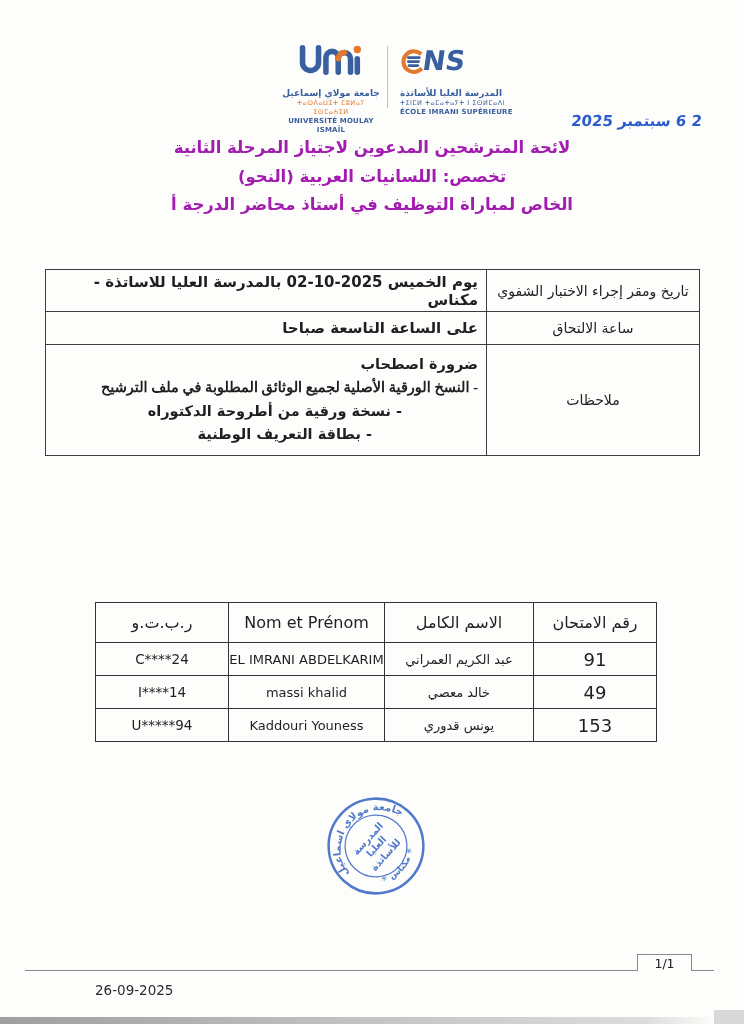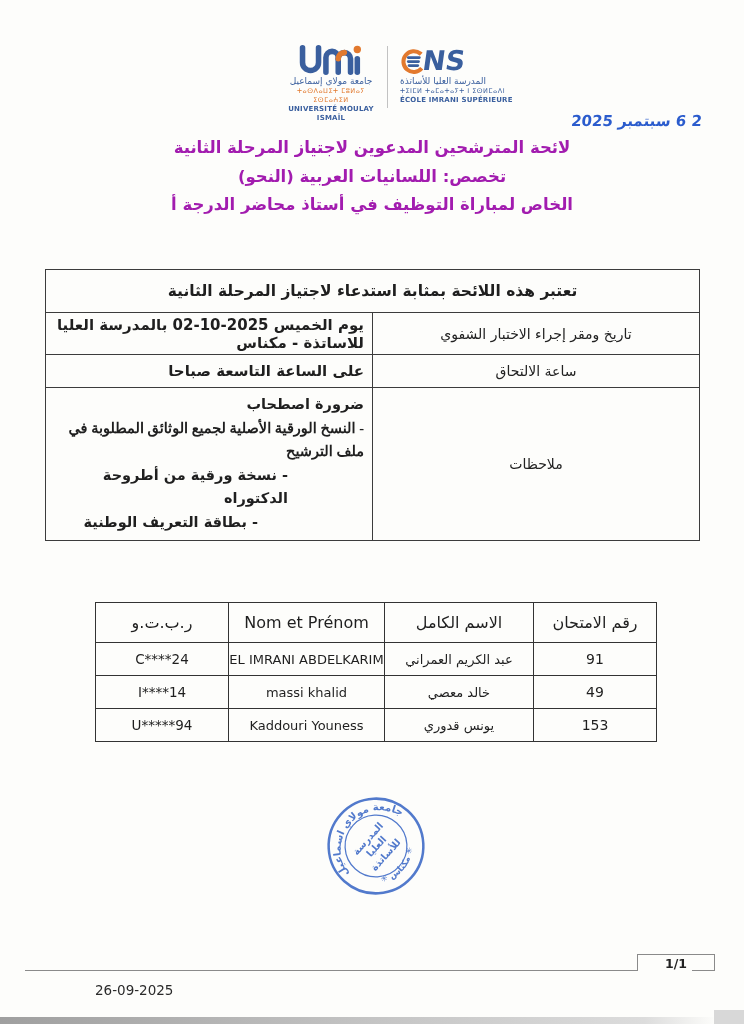--- a/index.html
+++ b/index.html
@@ -8,21 +8,21 @@
     position:relative; width:744px; height:1024px; margin:0 auto;
     background:#fdfdfb; overflow:hidden;
     font-family:"DejaVu Sans", sans-serif; color:#1f1f1f;
   }
   
   .logos { position:absolute; left:281px; top:44px; display:flex; align-items:flex-start; }
   .logo-block { display:flex; flex-direction:column; }
   .umi-block { width:100px; text-align:center; }
   .ens-block { width:122px; text-align:left; padding-left:8px; }
   .logo-sep { width:1px; height:62px; background:#c2c2c2; margin:2px 4px 0 6px; }
-  .logo-ar   { font-size:9px;  font-weight:normal; color:#3a5f9e; line-height:11px; margin-top:0; }
+  .logo-ar   { font-size:9px;  font-weight:bold; color:#3a5f9e; line-height:11px; margin-top:12px; }
   .logo-tif  { font-size:6.5px; line-height:9px; letter-spacing:0.5px; }
   .umi-tif   { color:#e2792e; }
   .ens-tif   { color:#3a5f9e; }
   .logo-lat  { font-size:7px; font-weight:bold; color:#3a5f9e; line-height:9px; letter-spacing:0.2px; }
   
   .date-stamp {
     position:absolute; left:578px; top:112px; width:124px; text-align:center;
     direction:rtl; font-size:15px; font-weight:bold; color:#2b5ccd;
     transform:skewX(-6deg); letter-spacing:0.5px; white-space:nowrap;
   }
@@ -50,32 +50,32 @@
   .list-heading { position:absolute; left:0; top:541px; width:744px; text-align:center;
     direction:rtl; font-weight:bold; font-size:17.5px; color:#222; }
   .list-heading .fr { font-family:"DejaVu Serif", serif; font-size:17px; }
   .cand-table { position:absolute; left:95px; top:602px; width:561px;
     border-collapse:collapse; direction:rtl; table-layout:fixed; }
   .cand-table th, .cand-table td { border:1.4px solid #333; vertical-align:middle; text-align:center; font-weight:normal; }
   .cand-table thead th { height:40px; font-size:16px; }
   .cand-table tbody td { height:33px; }
   .c-exam { width:123px; } .c-ar { width:149px; } .c-fr { width:156px; } .c-cnie { width:133px; }
   th.c-fr { font-size:15px; direction:ltr; }
-  td.c-exam { font-size:14px;margin-top:27px; }
+  td.c-exam { font-size:18px;margin-top:27px; }
   td.c-ar { font-size:13px; }
   td.c-fr { font-size:13px; direction:ltr; }
   td.c-cnie { font-size:13.5px; direction:ltr; }
   
   .stamp { position:absolute; left:318px; top:788px; width:116px; height:116px;
     transform:rotate(-48deg); opacity:0.88; }
   
   .footer-line-main { position:absolute; left:25px; top:970px; width:612px; border-top:1.6px solid #8a8a8a; }
-  .footer-tab { position:absolute; left:637px; top:954px; width:78px; height:17px;
+  .footer-tab { position:absolute; left:637px; top:954px; width:55px; height:17px;
     border-top:1.6px solid #8a8a8a; border-left:1.6px solid #8a8a8a; border-right:1.6px solid #8a8a8a;
-    text-align:center; font-size:12.5px; line-height:17px; color:#222;font-weight:bold; }
+    text-align:center; font-size:12.5px; line-height:17px; color:#222; }
   .footer-line-tail { position:absolute; left:692px; top:970px; width:22px; border-top:1.6px solid #8a8a8a; }
   .footer-date { position:absolute; left:95px; top:982px; font-size:13.5px; color:#2b2b2b; }
   
   .scan-bottom { position:absolute; left:0; bottom:0; width:716px; height:7px;
     background:linear-gradient(to right,#9f9f9f,#c6c6c6 55%,#dcdcdc 90%,transparent); }
   .scan-corner { position:absolute; right:0; bottom:0; width:30px; height:14px; background:#d8d8d8; }
 </style>
 </head>
 <body>
 
@@ -117,23 +117,20 @@
   <div class="date-stamp">2 6 سبتمبر 2025</div>
 
   <div class="title">
     <div>لائحة المترشحين المدعوين لاجتياز المرحلة الثانية</div>
     <div>تخصص: اللسانيات العربية (النحو)</div>
     <div>الخاص لمباراة التوظيف في أستاذ محاضر الدرجة أ</div>
   </div>
 
   <table class="info-table">
     <tbody>
-      <tr class="info-banner">
-        <td colspan="2">تعتبر هذه اللائحة بمثابة استدعاء لاجتياز المرحلة الثانية</td>
-      </tr>
       <tr class="info-row-date">
         <td class="col-label cell-label">تاريخ ومقر إجراء الاختبار الشفوي</td>
         <td class="cell-value">يوم الخميس 2025-10-02 بالمدرسة العليا للاساتذة - مكناس</td>
       </tr>
       <tr class="info-row-hour">
         <td class="col-label cell-label">ساعة الالتحاق</td>
         <td class="cell-value">على الساعة التاسعة صباحا</td>
       </tr>
       <tr class="info-row-notes">
         <td class="col-label cell-label">ملاحظات</td>

